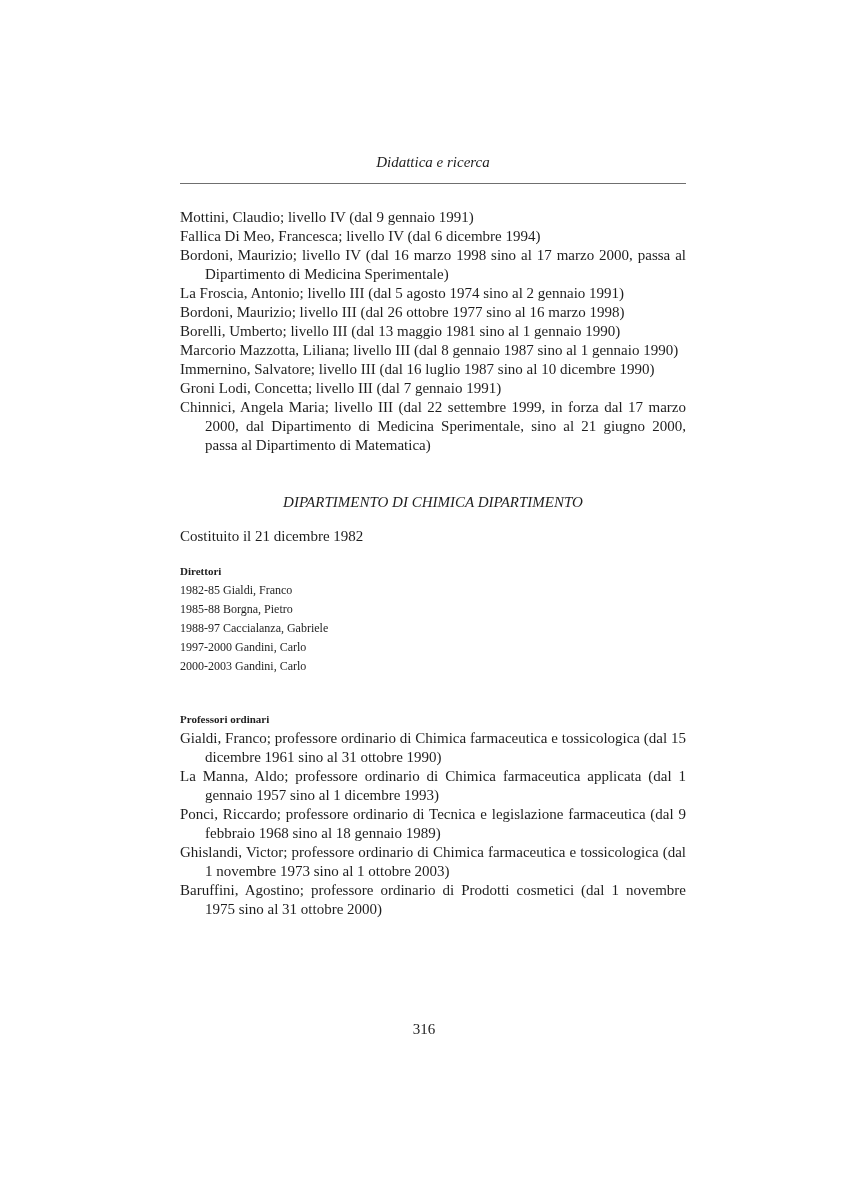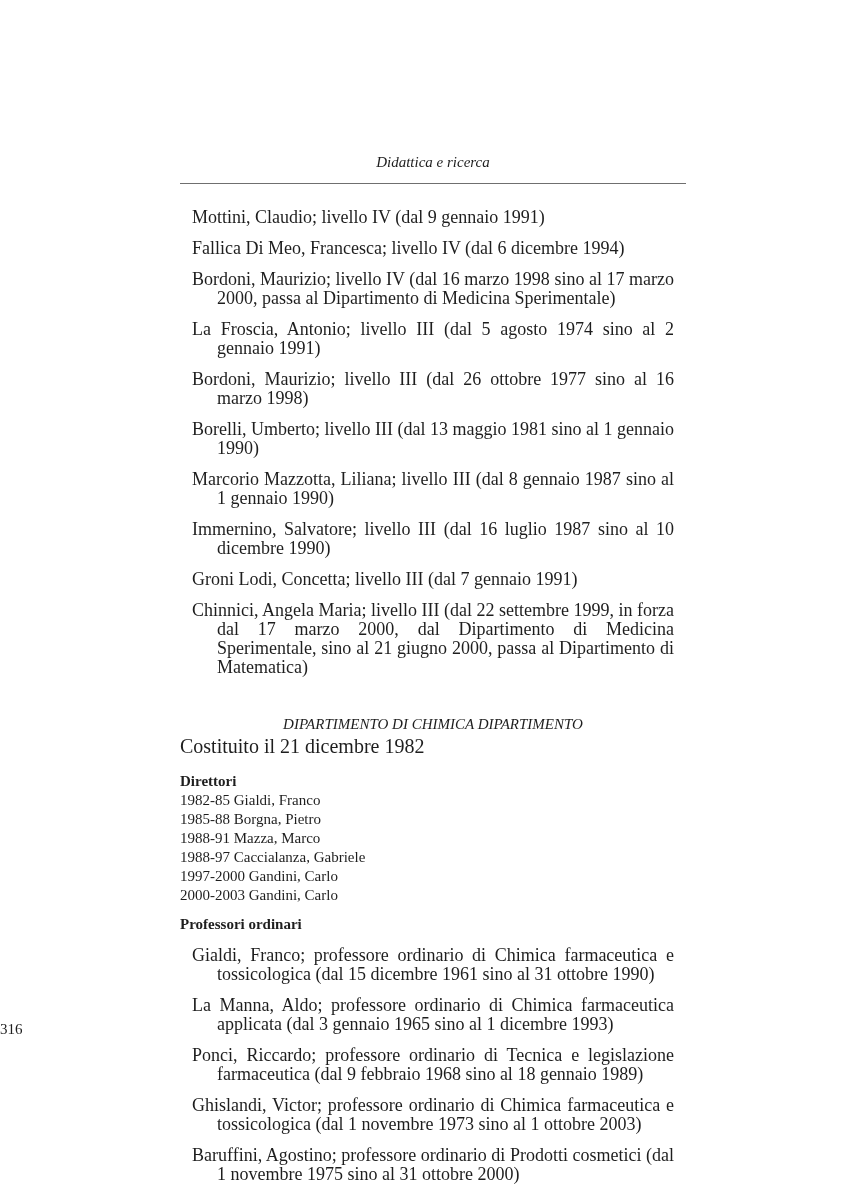--- a/index.html
+++ b/index.html
@@ -33,58 +33,58 @@
     border-bottom: 1px solid #6f6f6f;
     text-align: center;
     font-style: italic;
     font-size: 15px;
     line-height: 19px;
   }
   .staff-list {
     margin-top: 24px;
   }
   .entry {
-    margin: 12px;
-    font-size: 18px;
+    margin: 0;
+    font-size: 15px;
     line-height: 19px;
     text-align: justify;
     padding-left: 25px;
     text-indent: -25px;
   }
   .dept-title {
     margin-top: 38px;
     text-align: center;
     font-style: italic;
     font-size: 15px;
     line-height: 19px;
   }
   .founded-line {
-    margin-top: 3px;
-    font-size: 20px;
+    margin-top: 15px;
+    font-size: 15px;
     line-height: 19px;
     font-family: Liberation Serif, serif;
   }
   .sub-heading {
     font-weight: bold;
-    font-size: 15px;
+    font-size: 11px;
     line-height: 19px;
   }
   .directors-heading { margin-top: 16px; }
-  .professors-heading { margin-top: 10px; }
+  .professors-heading { margin-top: 34px; }
   .simple-line {
     margin: 0;
-    font-size: 15px;
+    font-size: 12px;
     line-height: 19px;
   }
   .folio {
     position: absolute;
     top: 1020px;
     left: 0;
     width: 848px;
-    text-align: left;
+    text-align: center;
     font-size: 15px;
     line-height: 19px;
   }
 </style>
 </head>
 <body>
 
 <div class="page">
   <div class="content">
 
@@ -105,31 +105,30 @@
 
     <div class="dept-title">DIPARTIMENTO DI CHIMICA DIPARTIMENTO</div>
 
     <div class="founded-line">Costituito il 21 dicembre 1982</div>
 
     <div class="sub-heading directors-heading">Direttori</div>
 
     <div class="directors-list">
         <p class="simple-line">1982-85 Gialdi, Franco</p>
         <p class="simple-line">1985-88 Borgna, Pietro</p>
-        <p class="simple-line">1988-91 Mazza, Marco</p>
         <p class="simple-line">1988-97 Caccialanza, Gabriele</p>
         <p class="simple-line">1997-2000 Gandini, Carlo</p>
         <p class="simple-line">2000-2003 Gandini, Carlo</p>
       </div>
 
     <div class="sub-heading professors-heading">Professori ordinari</div>
 
     <div class="professors-list">
         <p class="entry">Gialdi, Franco; professore ordinario di Chimica farmaceutica e tossicologica (dal 15 dicembre 1961 sino al 31 ottobre 1990)</p>
-        <p class="entry">La Manna, Aldo; professore ordinario di Chimica farmaceutica applicata (dal 3 gennaio 1965 sino al 1 dicembre 1993)</p>
+        <p class="entry">La Manna, Aldo; professore ordinario di Chimica farmaceutica applicata (dal 1 gennaio 1957 sino al 1 dicembre 1993)</p>
         <p class="entry">Ponci, Riccardo; professore ordinario di Tecnica e legislazione farmaceutica (dal 9 febbraio 1968 sino al 18 gennaio 1989)</p>
         <p class="entry">Ghislandi, Victor; professore ordinario di Chimica farmaceutica e tossicologica (dal 1 novembre 1973 sino al 1 ottobre 2003)</p>
         <p class="entry">Baruffini, Agostino; professore ordinario di Prodotti cosmetici (dal 1 novembre 1975 sino al 31 ottobre 2000)</p>
       </div>
 
   </div>
 
   <div class="folio">316</div>
 </div>
 

